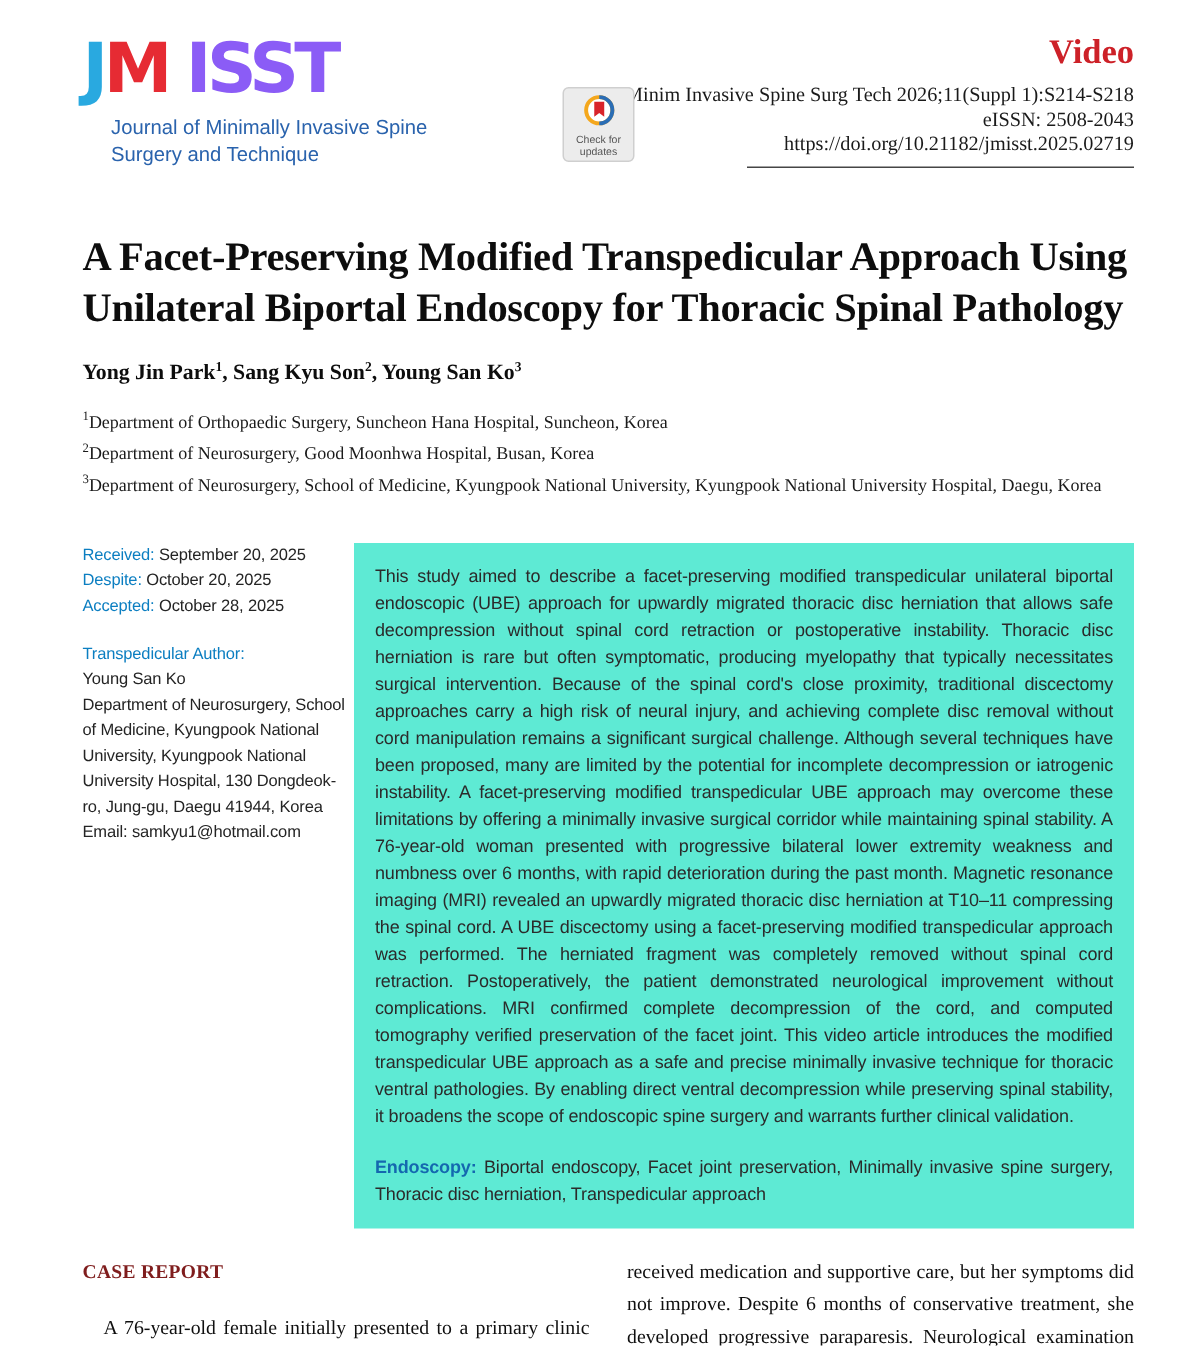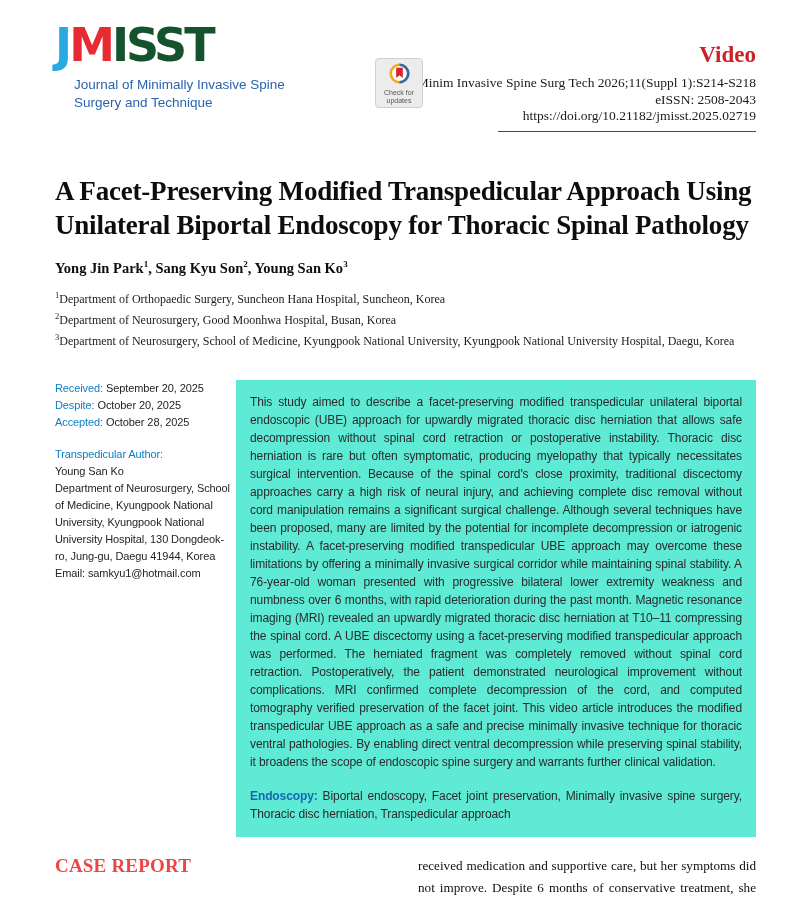--- a/index.html
+++ b/index.html
@@ -5,26 +5,26 @@
   * { margin:0; padding:0; box-sizing:border-box; }
   html,body { width:790px; height:897px; background:#ffffff; overflow:hidden; }
   body { font-family:"Liberation Serif", serif; color:#111; }
   .page { position:relative; width:790px; height:897px; padding:20px 34px 0 55px; }
 
   
   .header { position:relative; display:flex; justify-content:space-between; }
   .logo { font-family:"DejaVu Sans", sans-serif; font-weight:bold; font-size:46px; line-height:50px; letter-spacing:-3px; }
   .logo .lj { color:#29a9e0; }
   .logo .lm { color:#e62b33; }
-  .logo .li { color:#14532d; }
+  .logo .li { color:#8b5cf6;margin-left:12px; }
   .tagline { margin-top:6px; font-family:"Liberation Sans", sans-serif; font-size:13.5px; line-height:18px; color:#2a63ad;margin-left:19px; }
   .badge { position:absolute; left:320px; top:38px; width:48px; height:50px; background:#ececec; border:1px solid #cfcfcf; border-radius:4px; text-align:center; padding-top:4px; cursor:pointer; }
   .badge-text { font-family:"Liberation Sans", sans-serif; font-size:7px; line-height:8px; color:#555; margin-top:1px; }
   .mast-right { text-align:right; padding-top:2px; }
-  .article-type { font-size:23px; font-weight:bold; color:#cd2128; line-height:26px; margin-bottom:7px;margin-top:20px; }
+  .article-type { font-size:23px; font-weight:bold; color:#cd2128; line-height:26px; margin-bottom:7px; }
   .cite { font-size:13.5px; line-height:16.5px; color:#1a1a1a; }
   .doi { cursor:pointer; }
   .rule { margin-left:auto; margin-top:6px; width:258px; border-top:1.5px solid #454545; }
 
   
   .title { margin-top:42px; font-size:27px; line-height:34px; font-weight:bold; color:#0d0d0d; letter-spacing:-0.2px; }
   .authors { margin-top:17px; font-size:14.5px; font-weight:bold; color:#0d0d0d; }
   .authors sup { font-size:9px; }
   .affils { margin-top:11px; font-size:12px; line-height:17px; color:#1a1a1a; }
   .affil sup { font-size:8.5px; }
@@ -36,21 +36,21 @@
   .side-block { margin-top:15px; }
   .email-line { }
 
   .abstract { flex:1 1 auto; background:#5eead4; padding:13px 14px 14px 14px; font-family:"Liberation Sans", sans-serif; font-size:12px; line-height:18px; color:#2b2b2b; text-align:justify; letter-spacing:-0.1px; hyphens:auto; }
   .kw { margin-top:16px; }
   .kw-label { color:#1468af; font-weight:bold; }
 
   
   .case { display:flex; gap:25px; margin-top:18px; }
   .case-col { flex:1 1 0; font-size:13.2px; line-height:21.5px; text-align:justify; color:#0f0f0f; hyphens:auto; }
-  .case-heading { font-size:19px; font-weight:bold; color:#ef4444; letter-spacing:0.2px; margin-bottom:16px; }
+  .case-heading { font-size:13px; font-weight:bold; color:#7f1d1d; letter-spacing:0.2px; margin-bottom:16px; }
   .indent { text-indent:14px; }
 </style>
 </head>
 <body>
 
 <div class="page">
 
   <div class="header">
     <div>
       <div class="logo"><span class="lj">J</span><span class="lm">M</span><span class="li">ISST</span></div>

